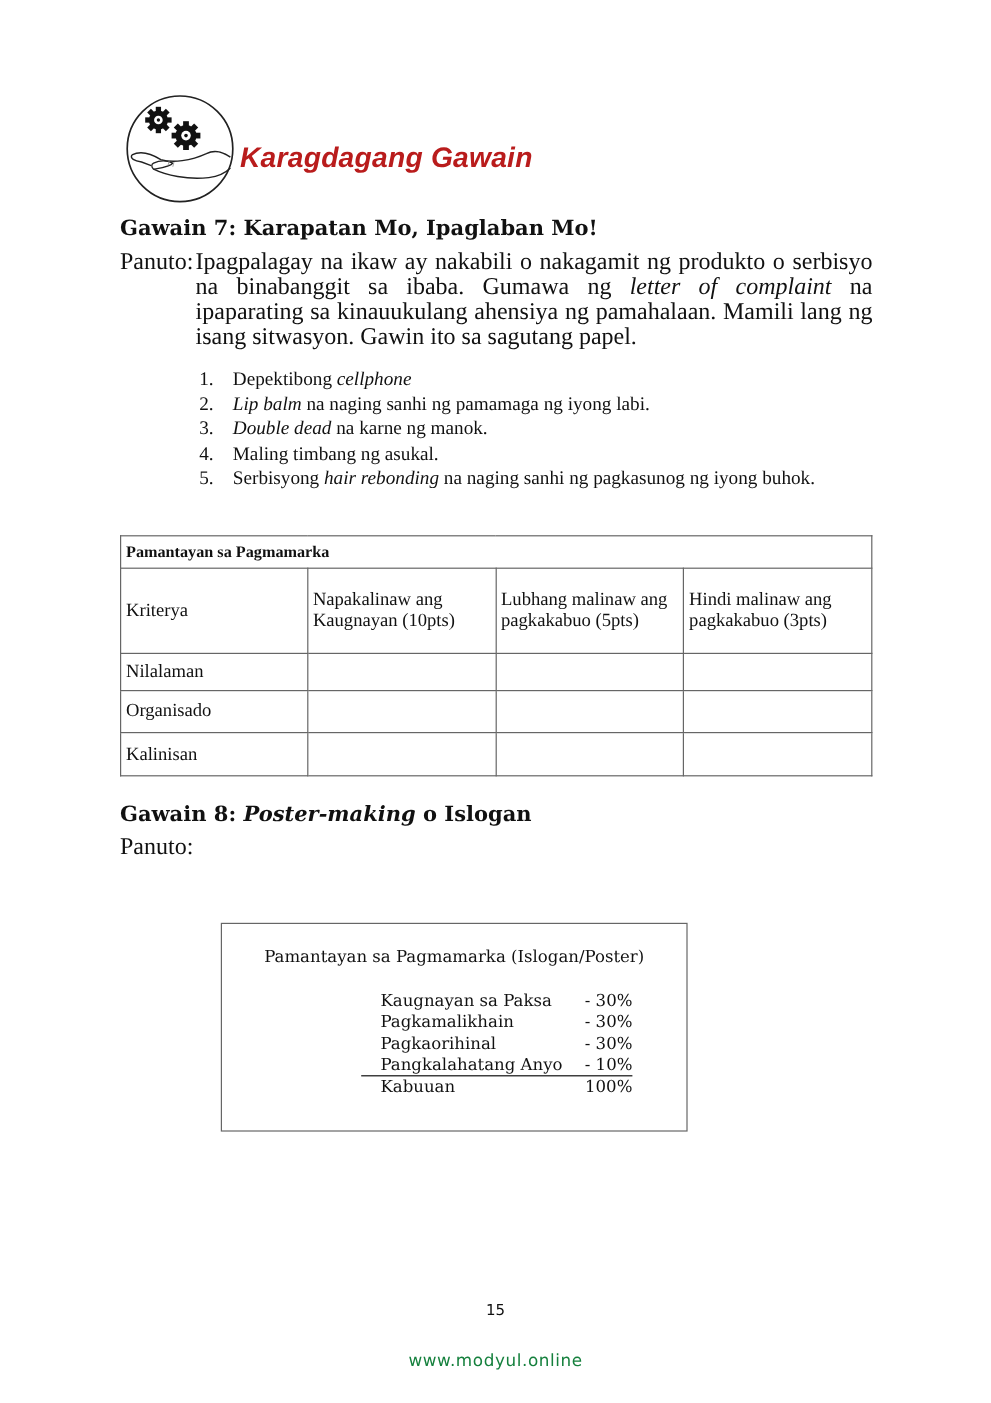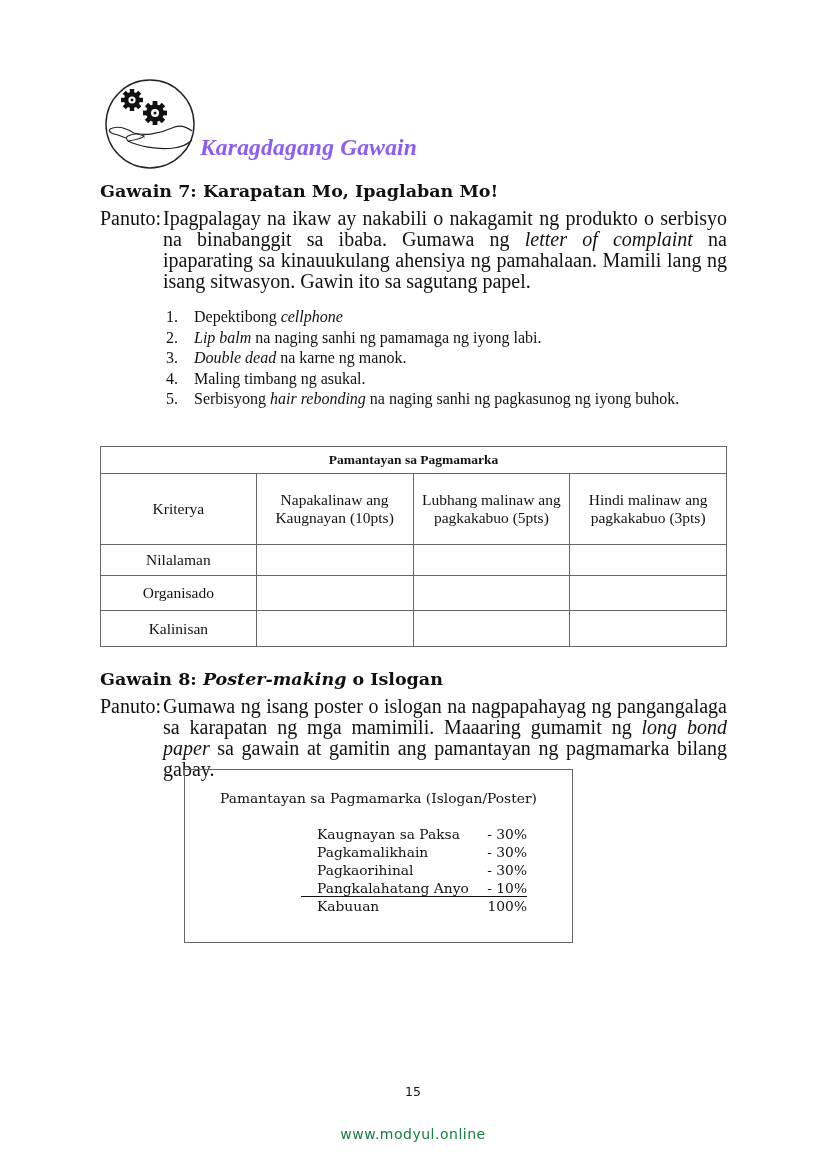--- a/index.html
+++ b/index.html
@@ -2,22 +2,22 @@
 <html><head>
 <meta charset="utf-8">
 <style>
   html, body { margin: 0; padding: 0; background: #ffffff; }
   body { width: 826px; height: 1169px; position: relative; overflow: hidden;
          font-family: "DejaVu Serif", serif; color: #111; }
   .abs { position: absolute; }
 
   
   #logo { left: 104px; top: 78px; width: 92px; height: 92px; }
-  #section-title { left: 200px; top: 118px; font-family: Liberation Serif, serif;
-    font-weight: bold; font-style: italic; font-size: 23.5px; letter-spacing: 0.2px; color: #8b5cf6; margin-top: 16px; }
+  #section-title { left: 200px; top: 118px; font-family: Liberation Sans, sans-serif;
+    font-weight: bold; font-style: italic; font-size: 23.5px; letter-spacing: 0.2px; color: #b91c1c; }
 
   h2.act-title { position: absolute; margin: 0; font-family: "DejaVu Serif", serif;
     font-weight: bold; font-size: 17.5px; color: #111; white-space: nowrap; }
   #act7-title { left: 100px; top: 181px; }
   #act8-title { left: 100px; top: 669px; }
 
   .panuto { position: absolute; left: 100px; width: 627px; font-family: "Liberation Serif", serif;
     font-size: 20px; line-height: 21px; color: #111; }
   .panuto .label { position: absolute; left: 0; top: 0; }
   .panuto .body { margin-left: 63px; text-align: justify; }
@@ -25,21 +25,21 @@
   #act8-panuto { top: 696px; }
 
   ol#situations { position: absolute; left: 162px; top: 307px; width: 565px; margin: 0; padding: 0;
     list-style: none; font-family: "Liberation Serif", serif; font-size: 16px; line-height: 20.6px; color:#111; }
   ol#situations li { position: relative; padding-left: 32px; text-align: justify; }
   ol#situations li .num { position: absolute; left: 4px; top: 0; }
 
   
   table#rubric { position: absolute; left: 100px; top: 446px; width: 627px; border-collapse: collapse;
     font-family: "Liberation Serif", serif; font-size: 15.5px; color: #111; }
-  table#rubric td, table#rubric th { border: 1.3px solid #666; text-align: center; vertical-align: middle;
+  table#rubric td, table#rubric th { border: 1.3px solid #666; text-align: left; vertical-align: middle;
     padding: 0 4px; line-height: 18px; font-weight: normal; }
   table#rubric th.caption { height: 26px; font-weight: bold; font-size: 13.5px; }
   table#rubric tr.head td { height: 70px; }
   table#rubric tr.r1 td { height: 30px; }
   table#rubric tr.r2 td { height: 34px; }
   table#rubric tr.r3 td { height: 35px; }
 
   
   #poster-box { left: 184px; top: 769px; width: 389px; height: 174px; border: 1.3px solid #666;
     font-family: "DejaVu Serif", serif; font-size: 13.8px; color: #111; box-sizing: border-box; }
@@ -143,21 +143,20 @@
     <td></td>
     <td></td>
   </tr>
 </tbody>
   </table>
 
 <h2 id="act8-title" class="act-title"><span>Gawain 8: </span><em>Poster-making</em><span> o Islogan</span></h2>
 
 <div id="act8-panuto" class="panuto">
   <span class="label">Panuto:</span>
-  <div class="body"><span>Gumawa ng isang poster o islogan na nagpapahayag ng pangangalaga sa karapatan ng mga mamimili. Maaaring gumamit ng </span><em>long bond paper</em><span> sa gawain at gamitin ang pamantayan ng pagmamarka bilang gabay.</span></div>
 </div>
 
 <div id="poster-box" class="abs">
   <div class="title">Pamantayan sa Pagmamarka (Islogan/Poster)</div>
   <div class="rows">
     <div class="row">
         <span class="crit">Kaugnayan sa Paksa</span>
         <span class="val">-  30%</span>
       </div>
     <div class="row">

